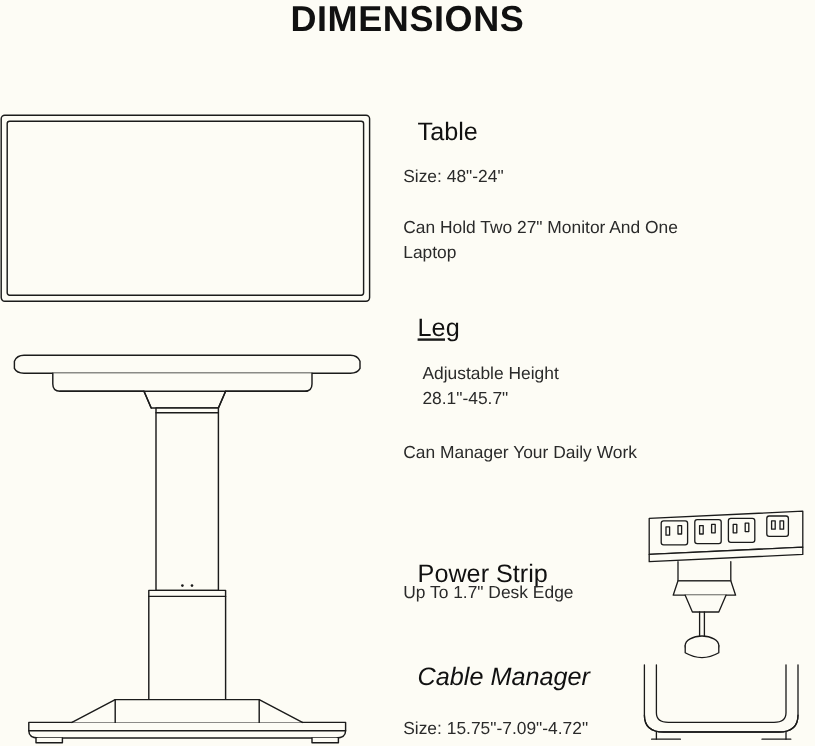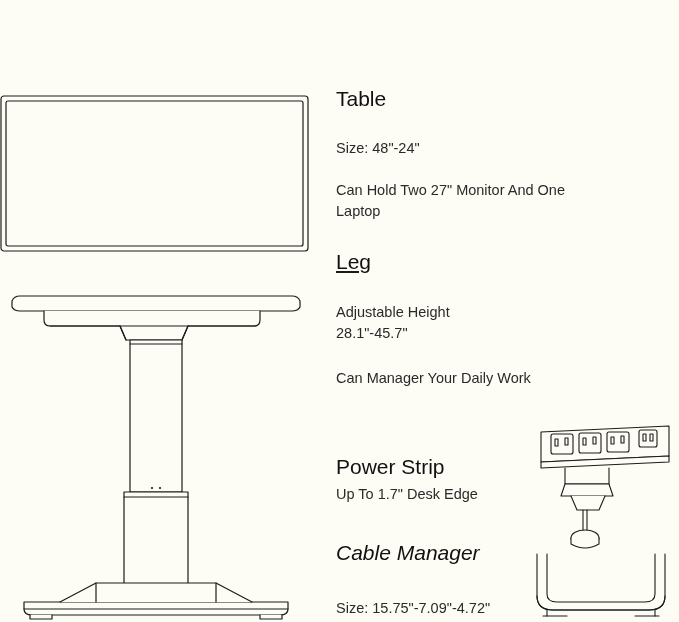--- a/index.html
+++ b/index.html
@@ -46,35 +46,35 @@
   .text-col {
     position: absolute;
     left: 336px;
     top: 80px;
     width: 343px;
   }
   .sec-head {
     font-size: 21px;
     font-weight: normal;
     color: #111;
-    margin: 0;
+    margin: 12px;
     line-height: 26px;
   }
   .sec-body {
     font-size: 14.5px;
     color: #2a2a2a;
     line-height: 21px;
     margin: 0;
   }
   .blk-table-head { position: absolute; top: 6px; left: 0; }
   .blk-table-size { position: absolute; top: 58px; left: 0; }
   .blk-table-hold { position: absolute; top: 100px; left: 0; width: 250px; }
 
   .blk-leg-head { position: absolute; top: 169px; left: 0; text-decoration: underline; }
-  .blk-leg-adj  { position: absolute; top: 222px; left: 0; }
+  .blk-leg-adj  { position: absolute; top: 222px; left: 16px; }
   .blk-leg-sup  { position: absolute; top: 288px; left: 0; }
 
   .blk-ps-head  { position: absolute; top: 374px; left: 0; }
   .blk-ps-body  { position: absolute; top: 404px; left: 0; }
 
   .blk-cm-head  { position: absolute; top: 460px; left: 0; font-style: italic; }
   .blk-cm-body  { position: absolute; top: 518px; left: 0; }
 
   .illus-ps {
     position: absolute;
@@ -90,20 +90,21 @@
     width: 156px;
     height: 70px;
   }
   svg { display: block; }
 </style>
 </head>
 <body>
 
 <div class="page">
 
+  <div class="title">DIMENSIONS</div>
 
   <div class="illus-left">
     <svg width="312" height="534" viewBox="0 0 312 534" fill="none" stroke="#1b1b1b" stroke-width="1.2" stroke-linejoin="round" stroke-linecap="round">
 
       <g>
         <rect x="1" y="8" width="307" height="155" rx="3" fill="#fdfcf5"></rect>
         <rect x="6" y="13" width="297" height="145" rx="2" fill="#fdfcf5"></rect>
       </g>
 
       <g>

